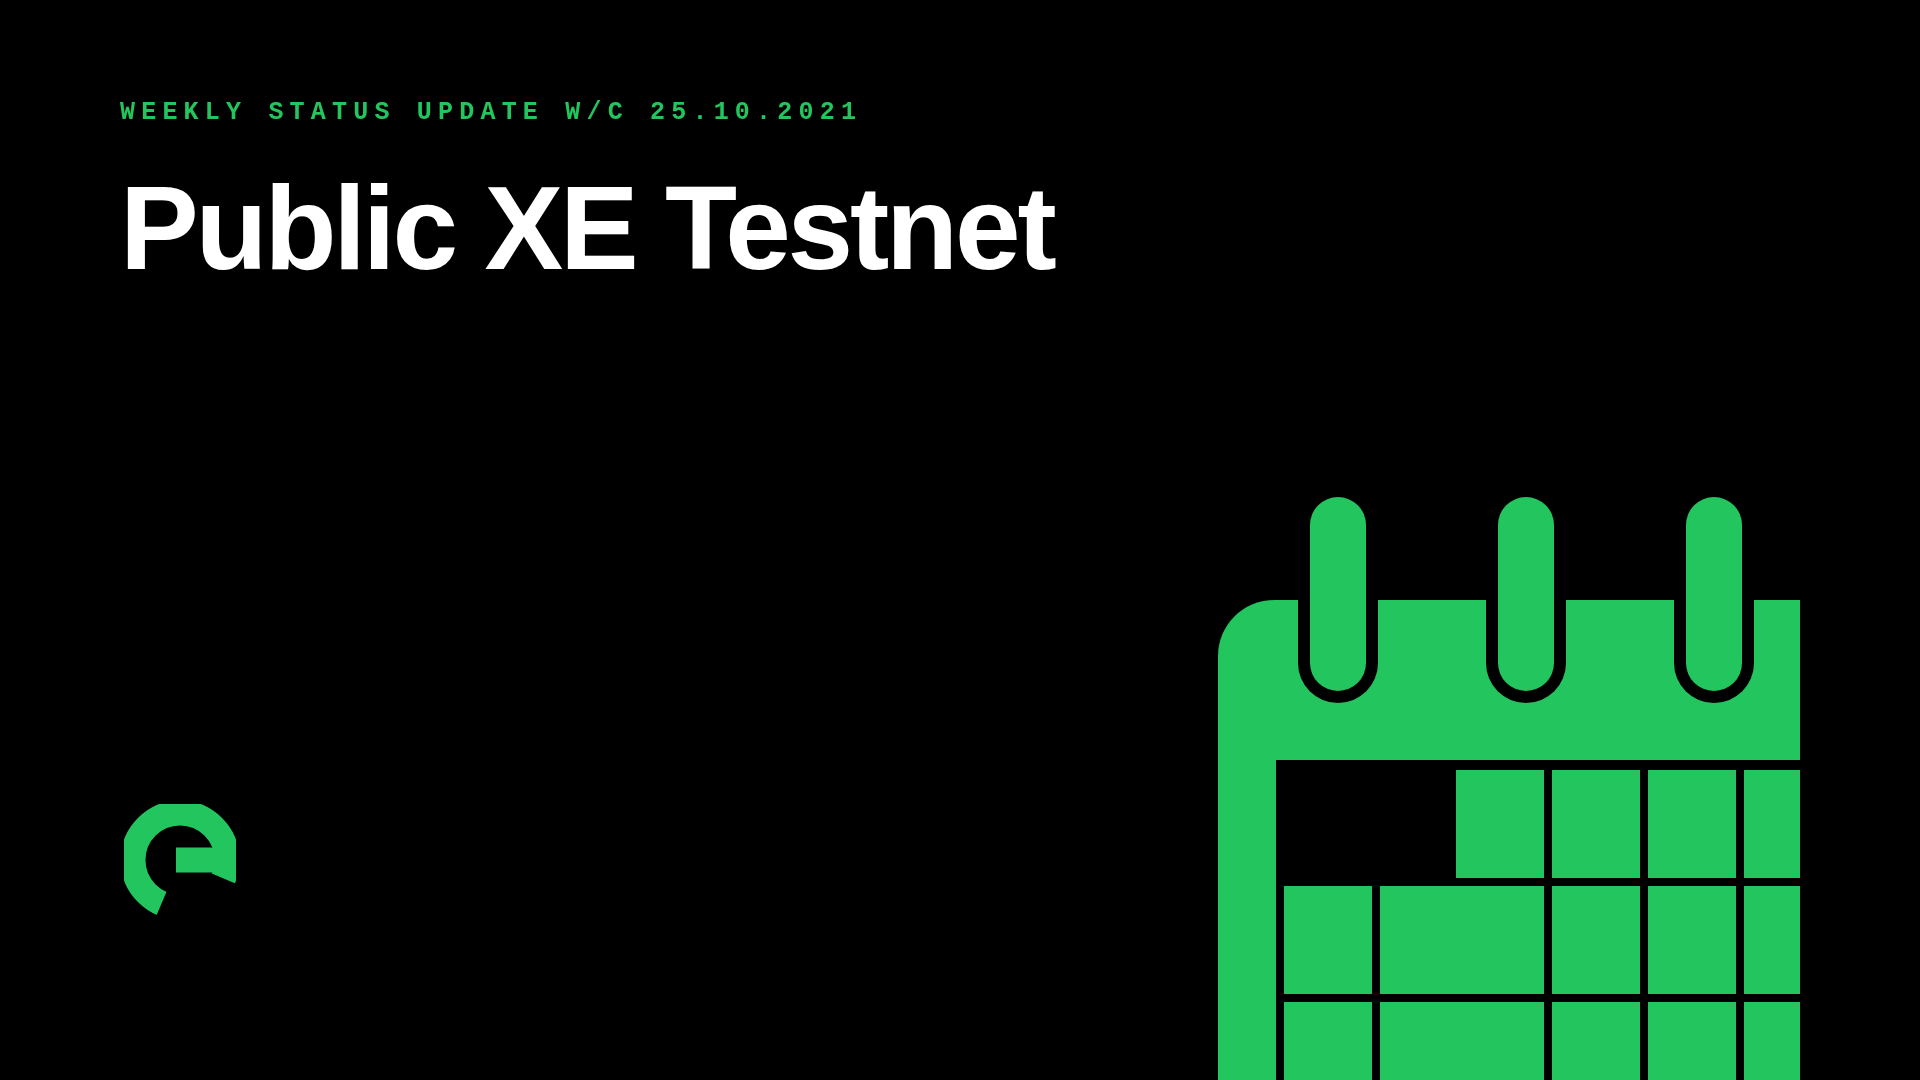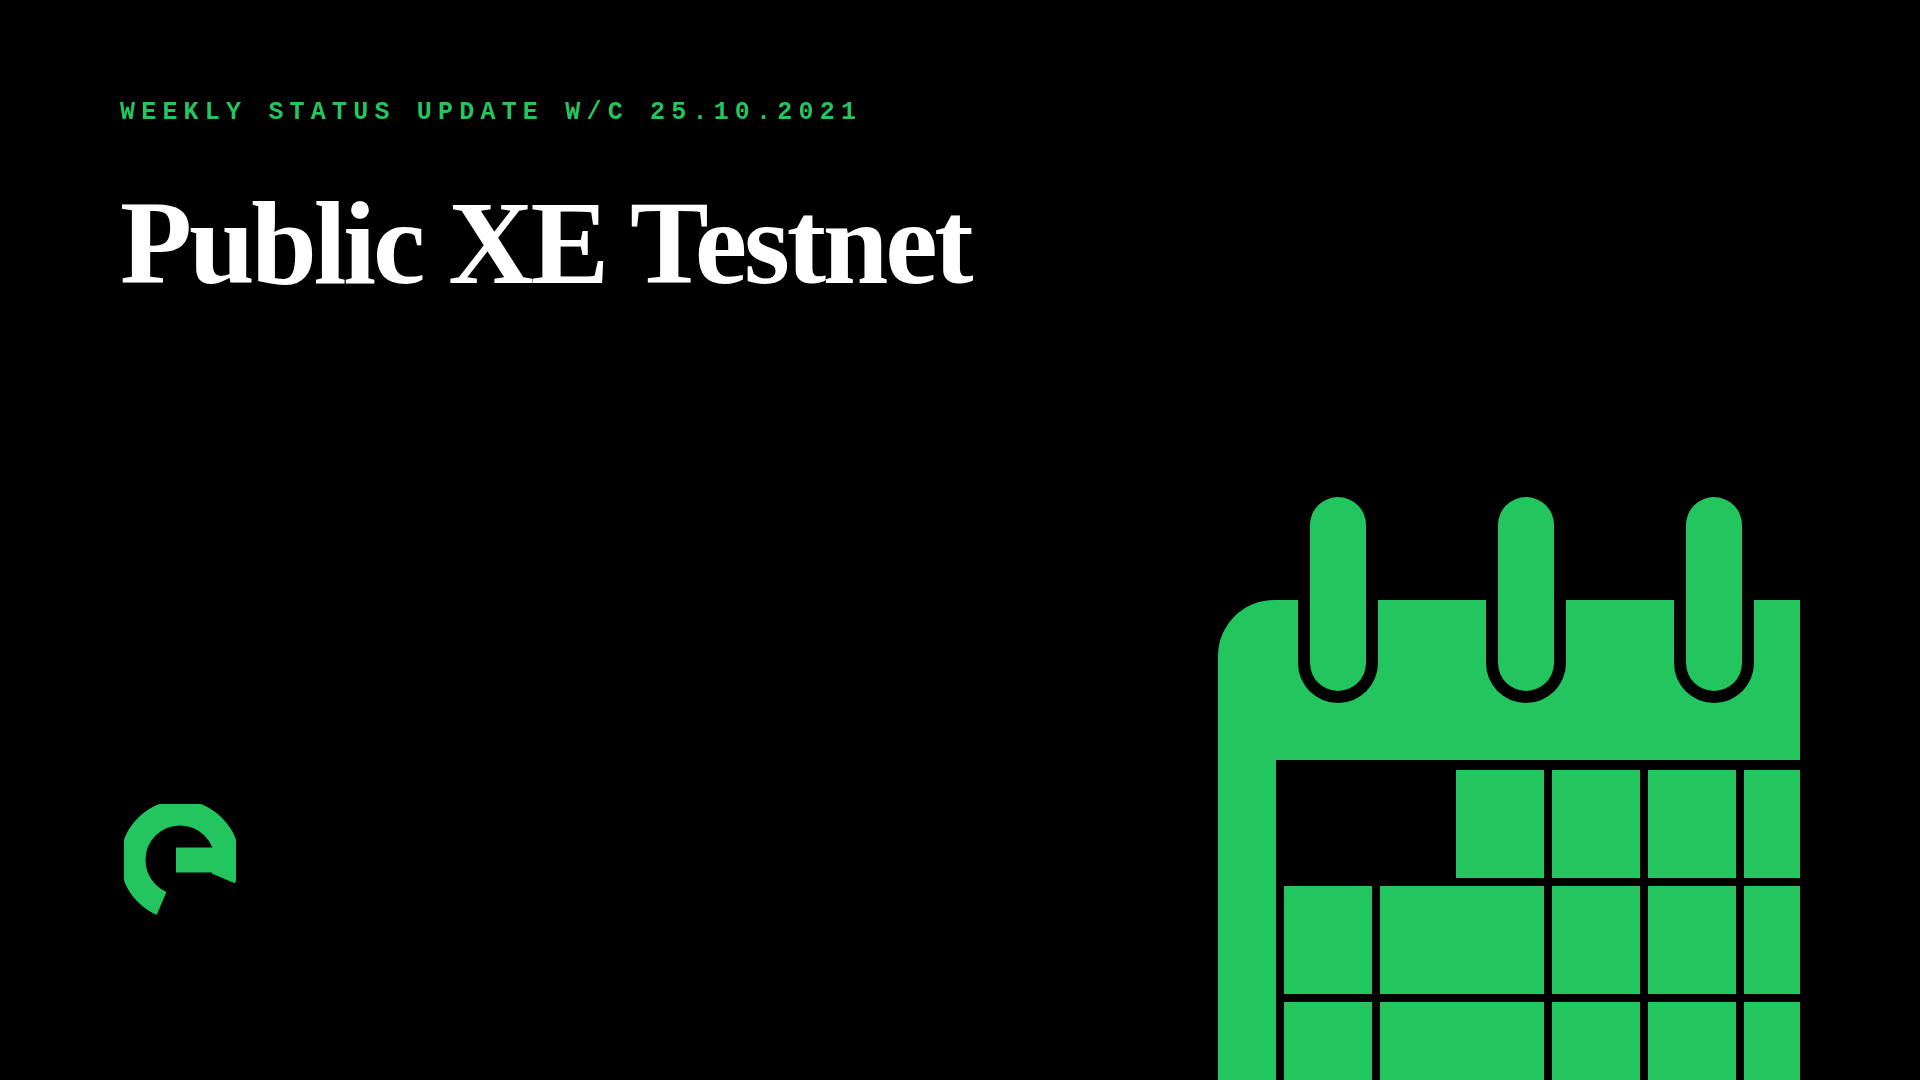--- a/index.html
+++ b/index.html
@@ -38,22 +38,22 @@
     font-family:"Liberation Mono", "DejaVu Sans Mono", monospace;
     font-size:25px;
     font-weight:700;
     letter-spacing:6.2px;
     color:#22C55E;
     white-space:nowrap;
     line-height:1.2;
   }
 
   .headline {
-    margin-top:56px;
-    font-family:Liberation Serif, serif;
+    margin-top:40px;
+    font-family:Liberation Sans, sans-serif;
     font-size:118px;
     font-weight:700;
     letter-spacing:-3.2px;
     color:#FFFFFF;
     line-height:1.02;
     white-space:nowrap;
   }
 
   
   .logo-wrap {

